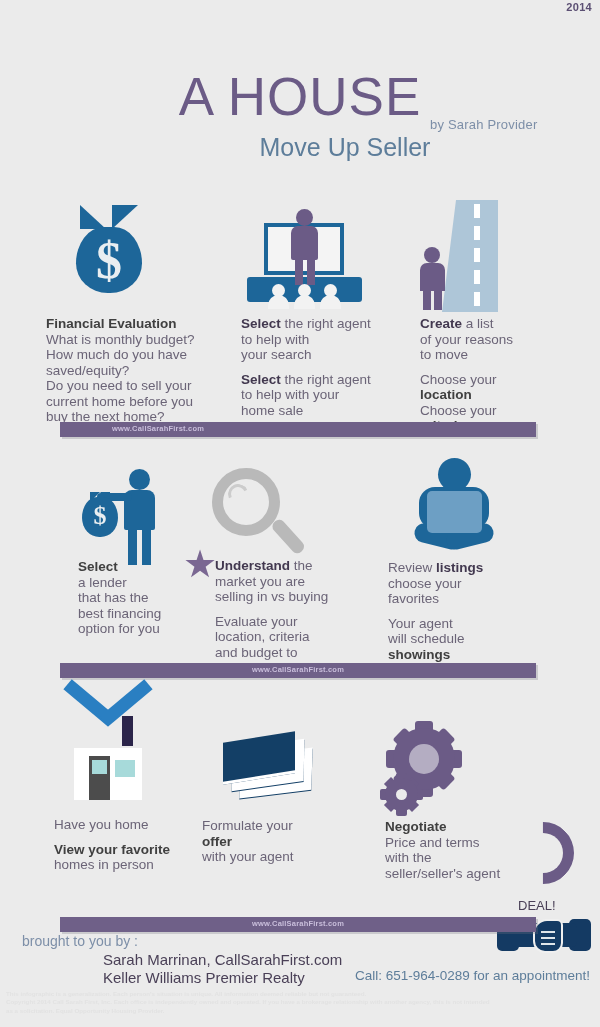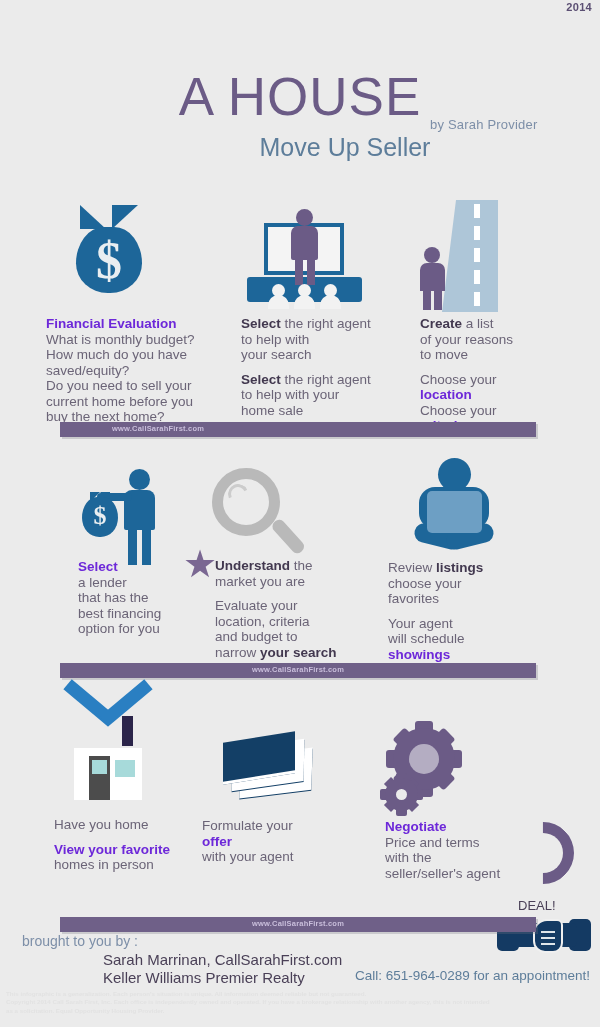--- a/index.html
+++ b/index.html
@@ -32,21 +32,21 @@
   .subtitle {
     position: absolute; top: 133px; left: 0; width: 600px;
     text-align: center; padding-left: 90px;
     font-size: 25px; color: #5d7d9a;
   }
 
   
   .col { position: absolute; }
   .txt { color: #6b6477; font-size: 13.5px; line-height: 15.5px; }
   .txt b { color: #42384f; font-weight: bold; }
-  .txt .dk { color: #6d28d9; font-weight: bold; }
+  .txt .dk { color: #404040; font-weight: bold; }
   .gap { height: 9px; }
 
   
   .bar {
     position: absolute; left: 60px; width: 476px; height: 15px;
     background: #6f6088;
     box-shadow: 2px 2px 0 rgba(120,120,130,.28);
   }
   .bar span {
     display: block; font-size: 7.5px; color: #c9bedb;
@@ -357,20 +357,21 @@
     <div class="mag">
       <div class="ring"></div>
         <div class="handle"></div>
         <div class="glint"></div>
     </div>
   </div>
   <div class="star" style="left:183px; top:545px;">★</div>
   <div class="col txt" style="left:215px; top:558px; width:165px;">
     <div><b>Understand</b><span> the</span></div>
     <div>market you are</div>
+    <div>selling in vs buying</div>
     <div class="gap"></div>
     <div>Evaluate your</div>
     <div>location, criteria</div>
     <div>and budget to</div>
     <div><span>narrow </span><b>your search</b></div>
   </div>
 
   <div class="icon" style="left:400px; top:458px;">
     <div class="lap">
       <div class="legs">

